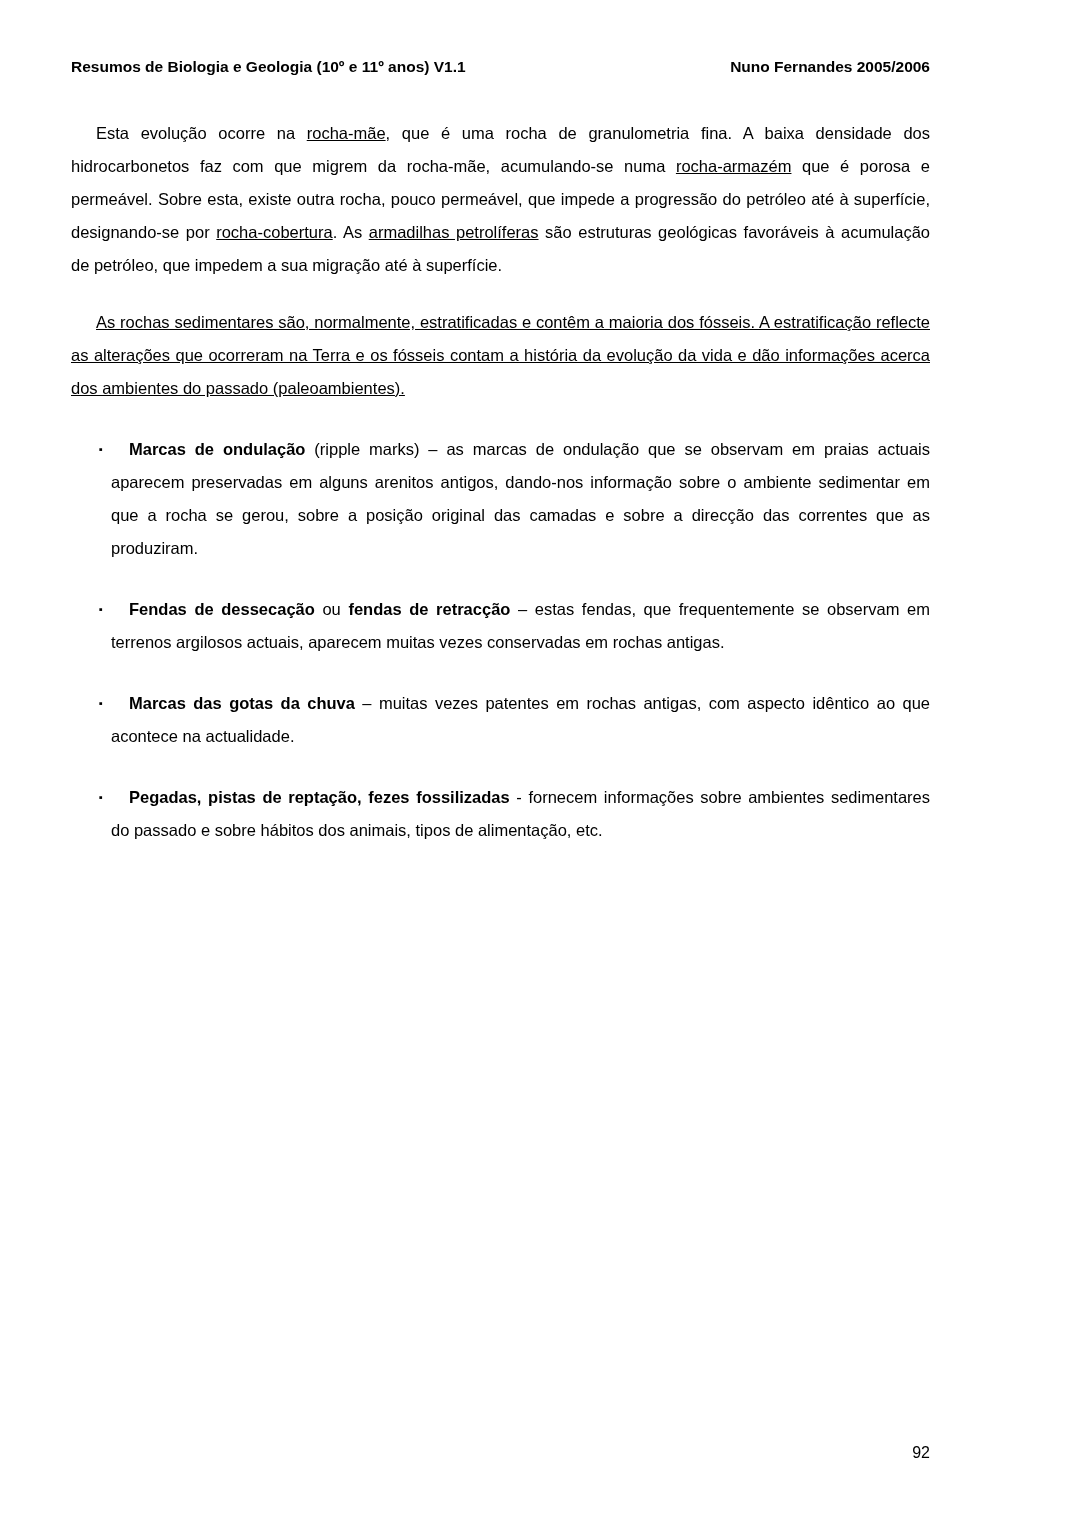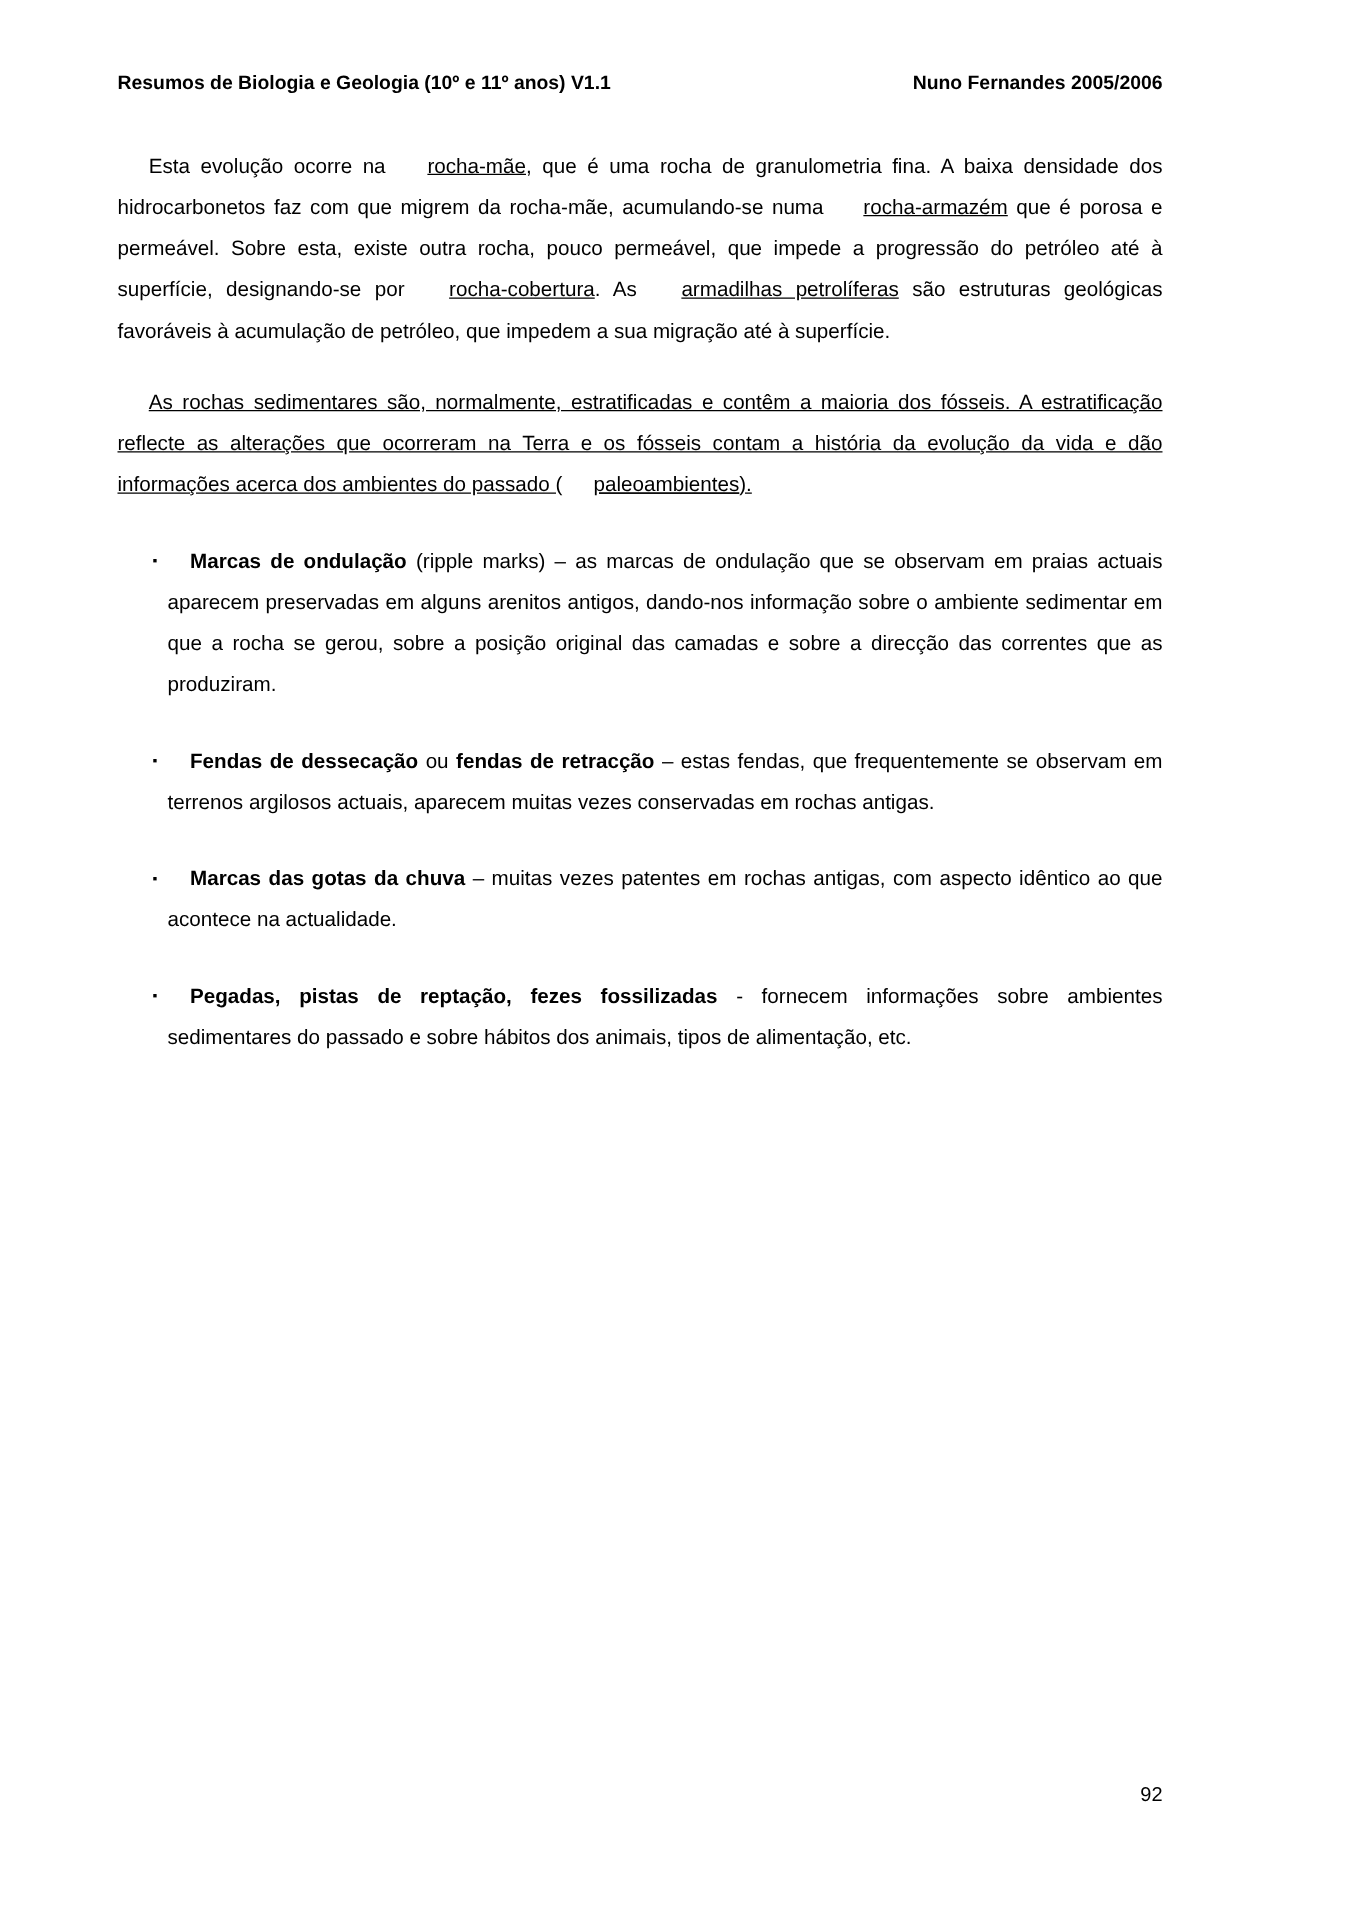--- a/index.html
+++ b/index.html
@@ -7,21 +7,21 @@
   .page {
     position: relative;
     width: 1080px;
     height: 1527px;
     margin: 0 auto;
     background: #ffffff;
     color: #000000;
     font-family: "Liberation Sans", "DejaVu Sans", sans-serif;
     overflow: hidden;
   }
-  .inner { padding: 57px 150px 0 94px; }
+  .inner { padding: 57px 150px 0 71px; }
 
   .doc-header {
     display: flex;
     justify-content: space-between;
     align-items: baseline;
     font-size: 15.5px;
     font-weight: bold;
     line-height: 20px;
   }
 
@@ -60,26 +60,26 @@
   .bullet-marker {
     position: absolute;
     left: -12px;
     top: 0;
     font-size: 11px;
     line-height: 33px;
     text-indent: 0;
   }
 
   .b { font-weight: bold; }
-  .u { text-decoration: underline; margin-left: 25px; }
+  .u { text-decoration: underline; }
 
   .page-number {
     position: absolute;
     right: 150px;
-    bottom: 80px;
+    bottom: 64px;
     font-size: 16px;
     line-height: 20px;
   }
 </style>
 </head>
 <body>
 
 <div class="page">
   <div class="inner">
 

